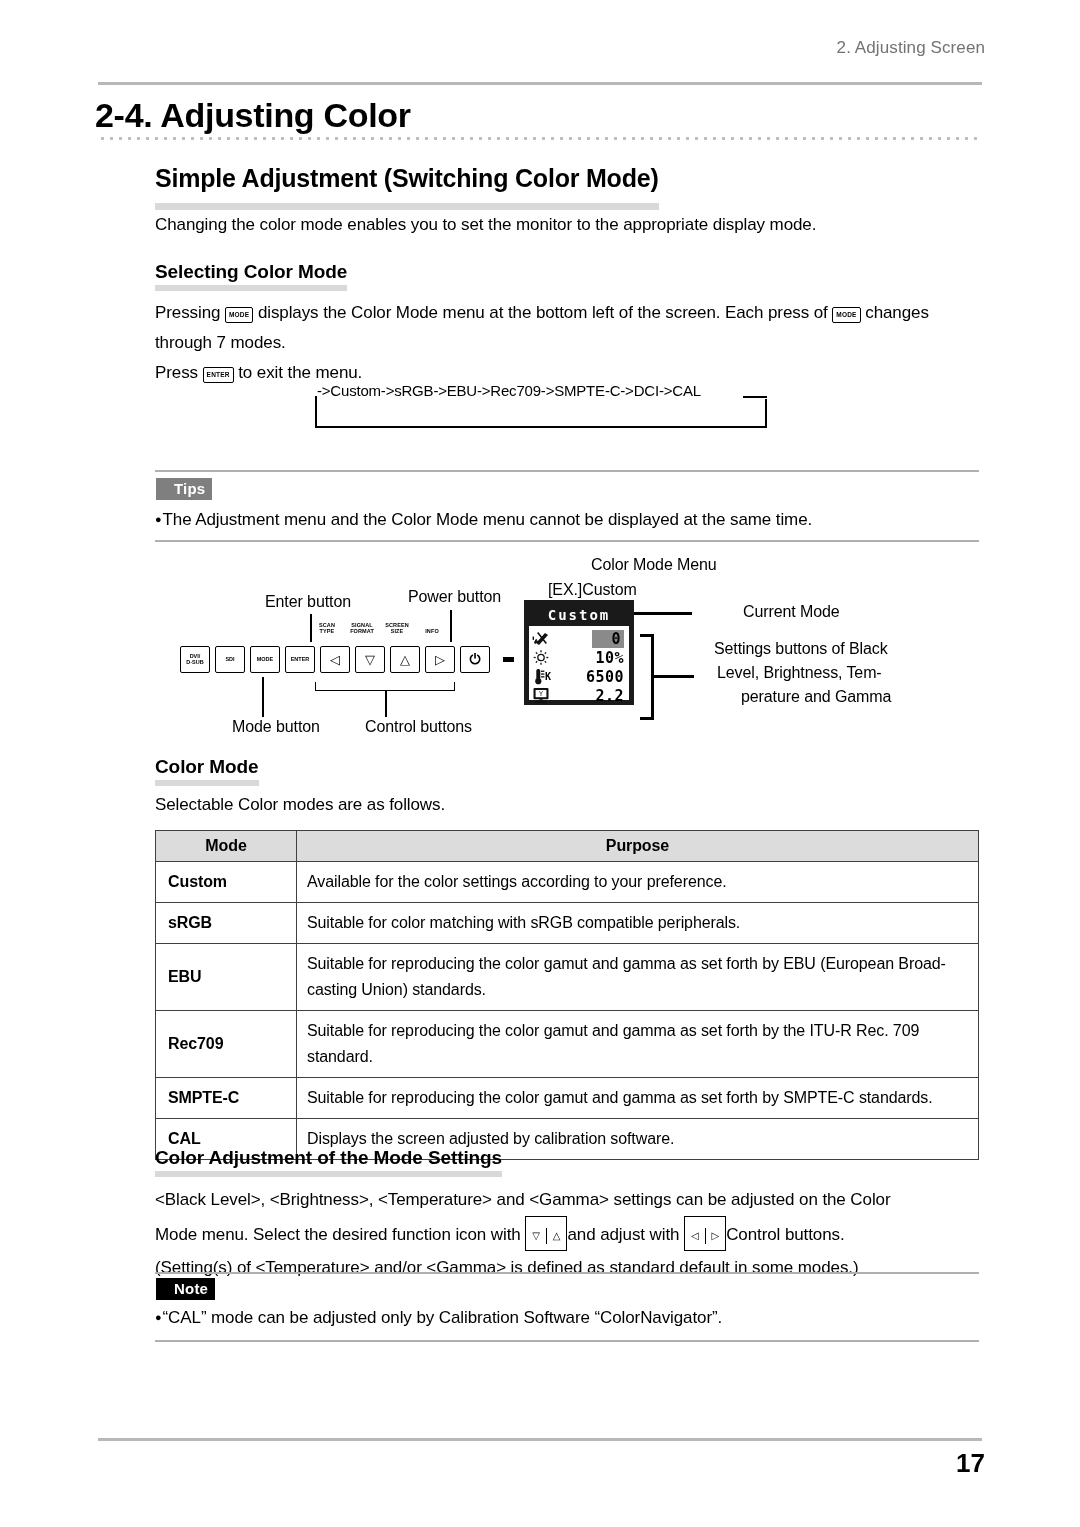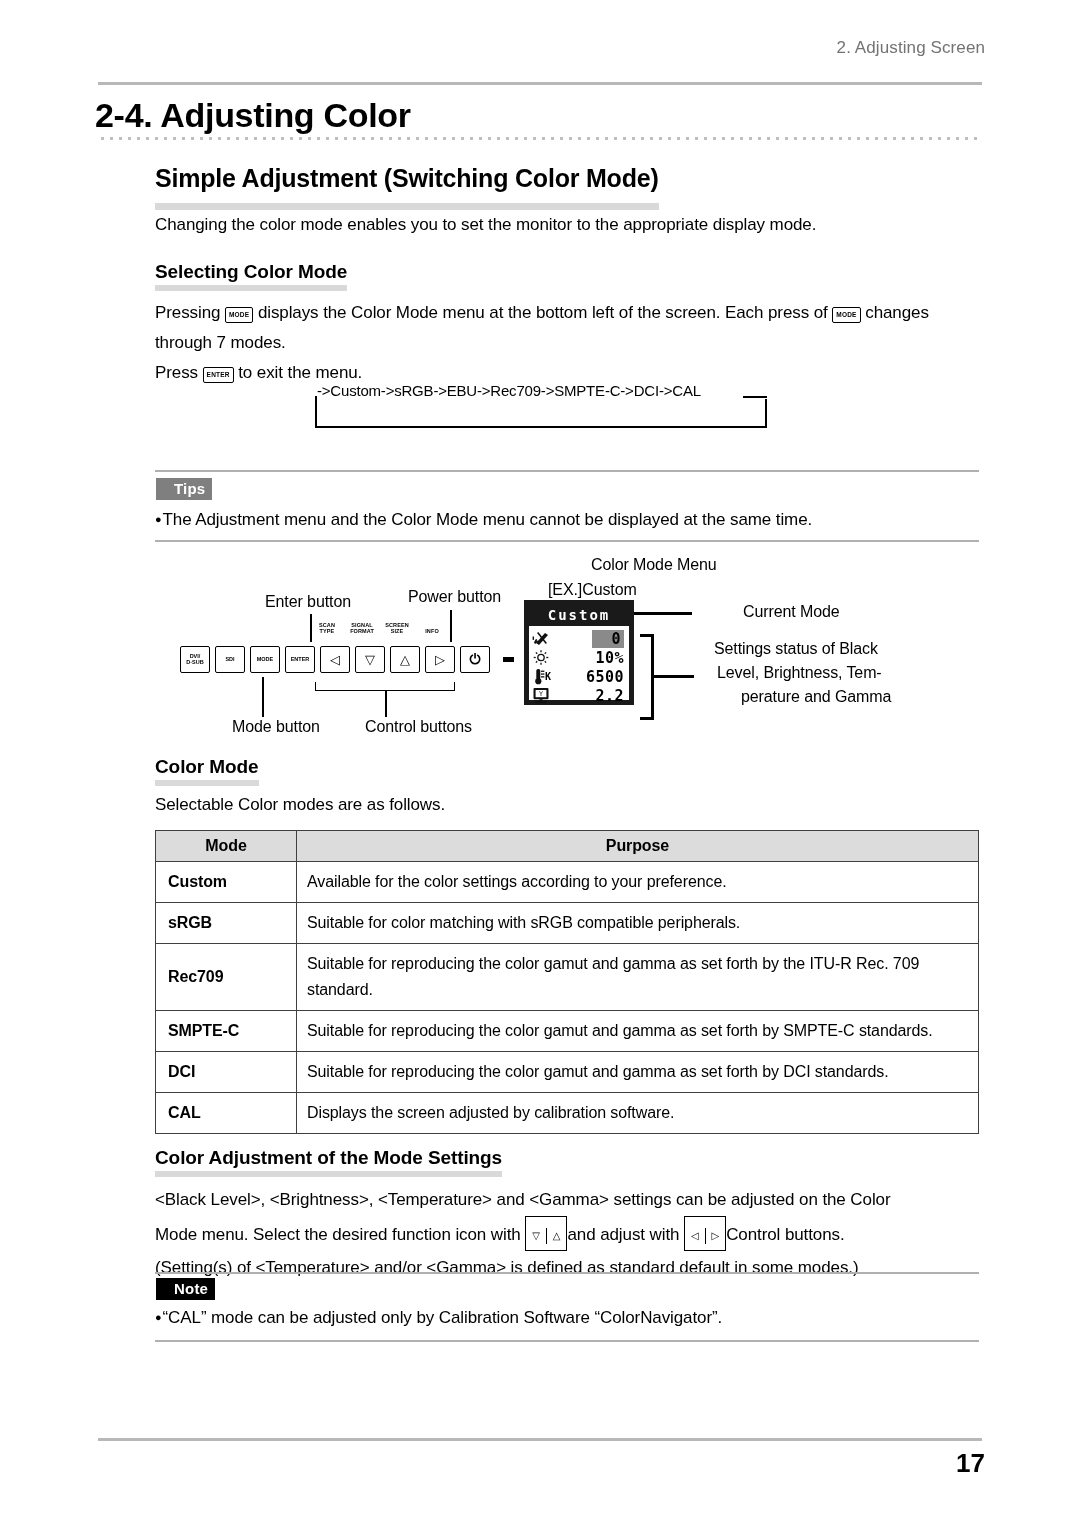--- a/index.html
+++ b/index.html
@@ -498,21 +498,21 @@
         </div>
 
       </div>
     </div>
 
     <div class="lead-h" style="left:634px; top:64px; width:58px;"></div>
     <div class="vbracket" style="left:640px; top:86px; width:14px; height:86px;"></div>
     <div class="lead-h" style="left:654px; top:127px; width:40px;"></div>
 
     <div class="fig-label" style="left:743px; top:55px;">Current Mode</div>
-    <div class="fig-label" style="left:714px; top:92px;">Settings status of Black</div>
+    <div class="fig-label" style="left:714px; top:92px;">Settings buttons of Black</div>
     <div class="fig-label" style="left:717px; top:116px;">Level, Brightness, Tem-</div>
     <div class="fig-label" style="left:741px; top:140px;">perature and Gamma</div>
 
   </div>
 
   <div class="h3" style="left:155px; top:756px;">Color Mode</div>
   <div class="body-text" style="left:155px; top:790px;">Selectable Color modes are as follows.</div>
 
   <table class="tbl">
     <thead>
@@ -524,30 +524,30 @@
     <tbody>
       <tr>
         <td class="mode">Custom</td>
         <td class="purpose">Available for the color settings according to your preference.</td>
       </tr>
       <tr>
         <td class="mode">sRGB</td>
         <td class="purpose">Suitable for color matching with sRGB compatible peripherals.</td>
       </tr>
       <tr>
+        <td class="mode">EBU</td>
+        <td class="purpose">Suitable for reproducing the color gamut and gamma as set forth by EBU (European Broad-casting Union) standards.</td>
+      </tr>
+      <tr>
         <td class="mode">Rec709</td>
         <td class="purpose">Suitable for reproducing the color gamut and gamma as set forth by the ITU-R Rec. 709 standard.</td>
       </tr>
       <tr>
         <td class="mode">SMPTE-C</td>
         <td class="purpose">Suitable for reproducing the color gamut and gamma as set forth by SMPTE-C standards.</td>
-      </tr>
-      <tr>
-        <td class="mode">DCI</td>
-        <td class="purpose">Suitable for reproducing the color gamut and gamma as set forth by DCI standards.</td>
       </tr>
       <tr>
         <td class="mode">CAL</td>
         <td class="purpose">Displays the screen adjusted by calibration software.</td>
       </tr>
     </tbody>
   </table>
 
   <div class="h3" style="left:155px; top:1147px;">Color Adjustment of the Mode Settings</div>
 

